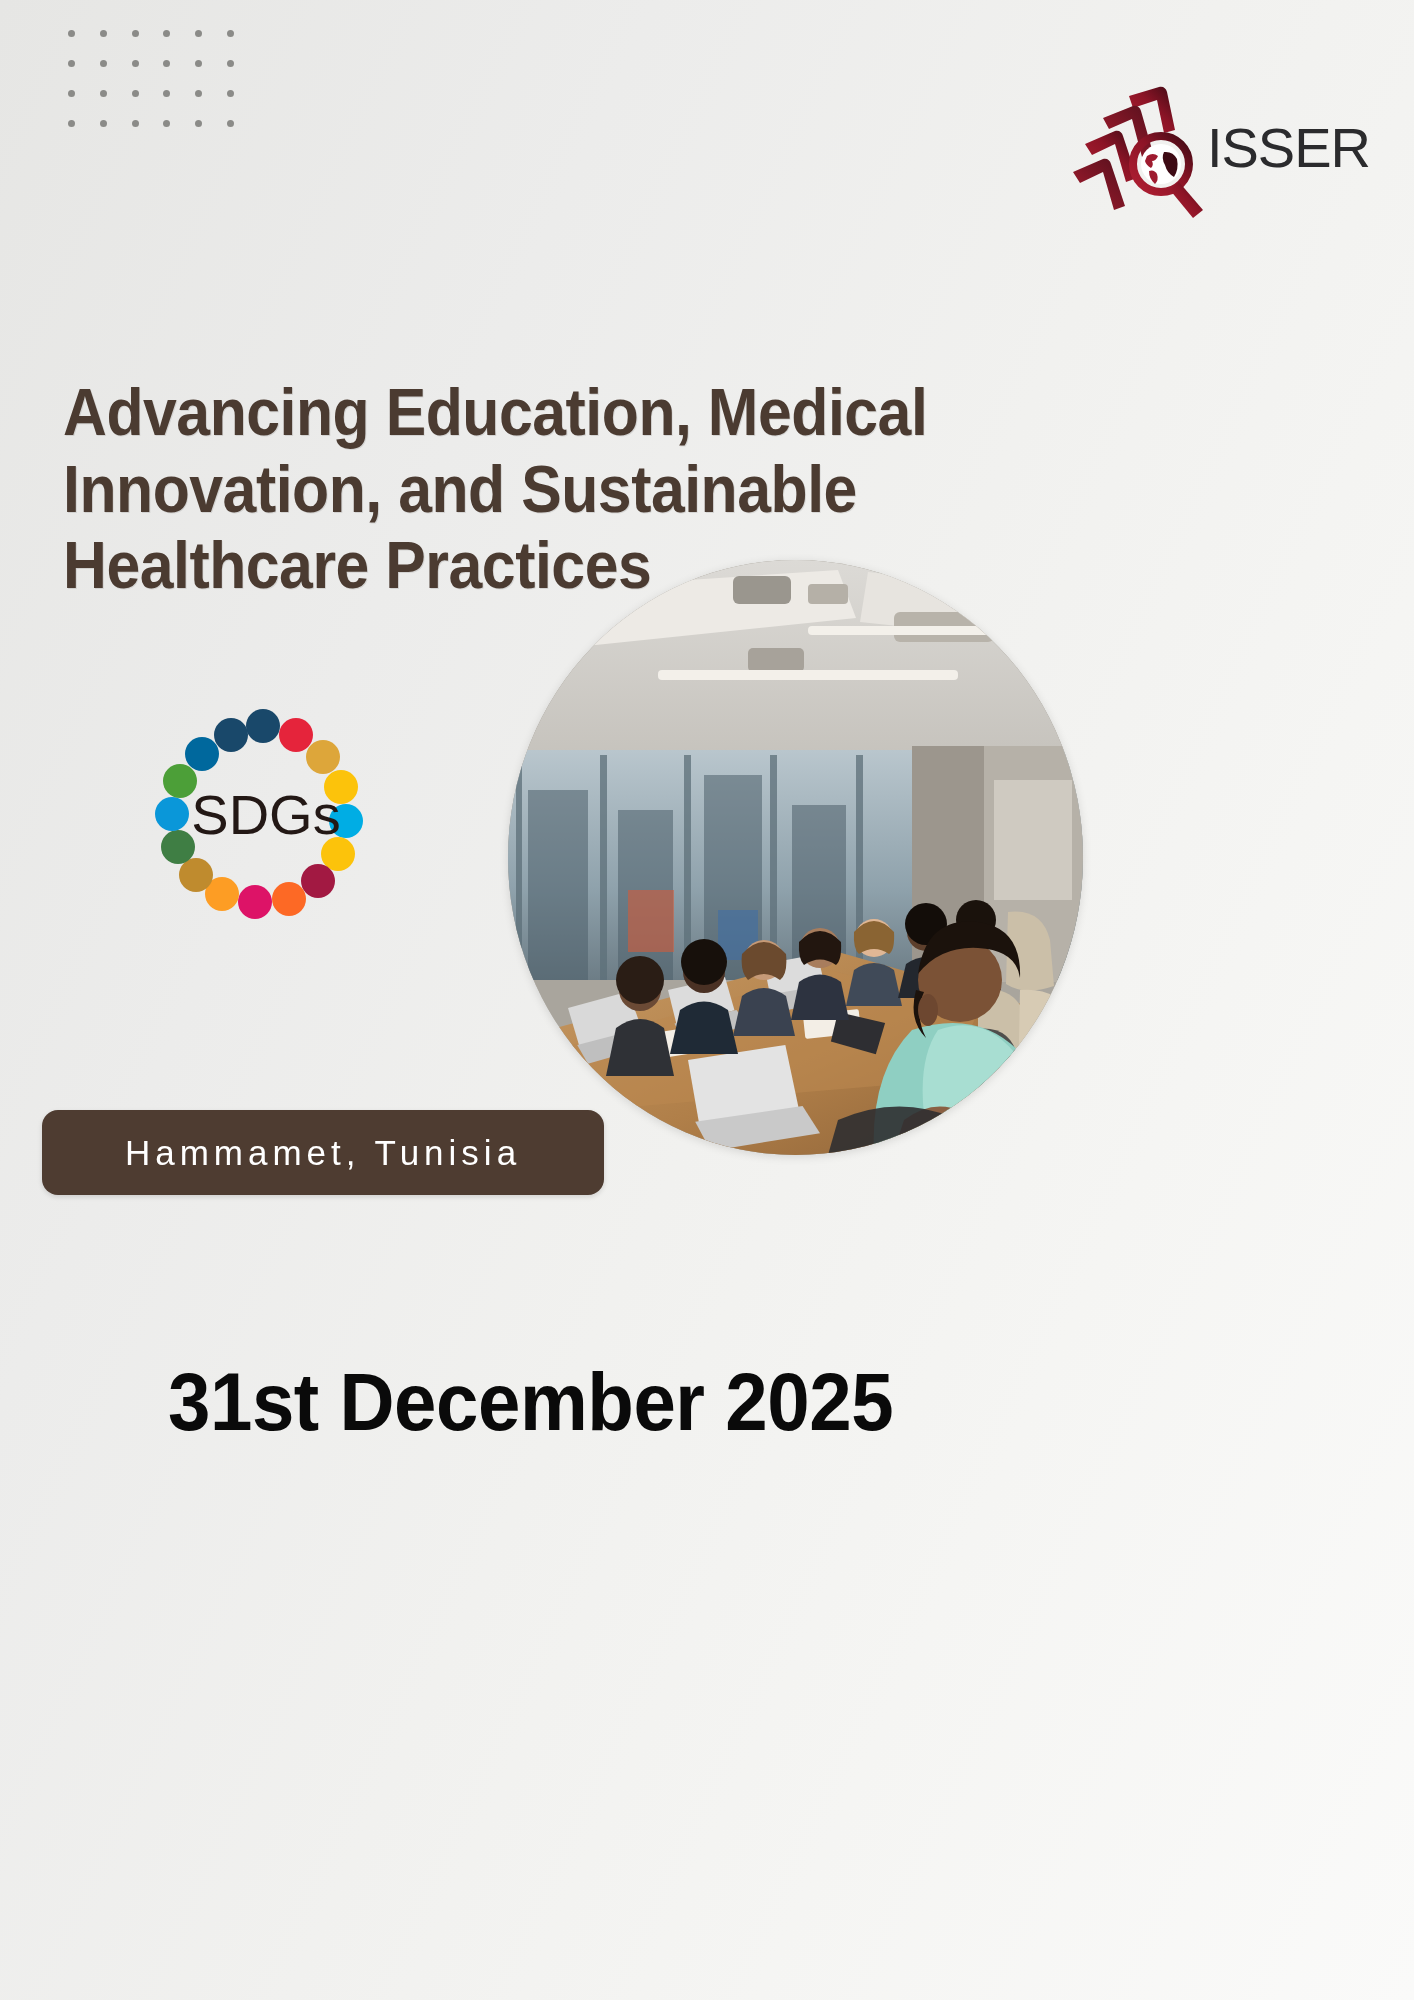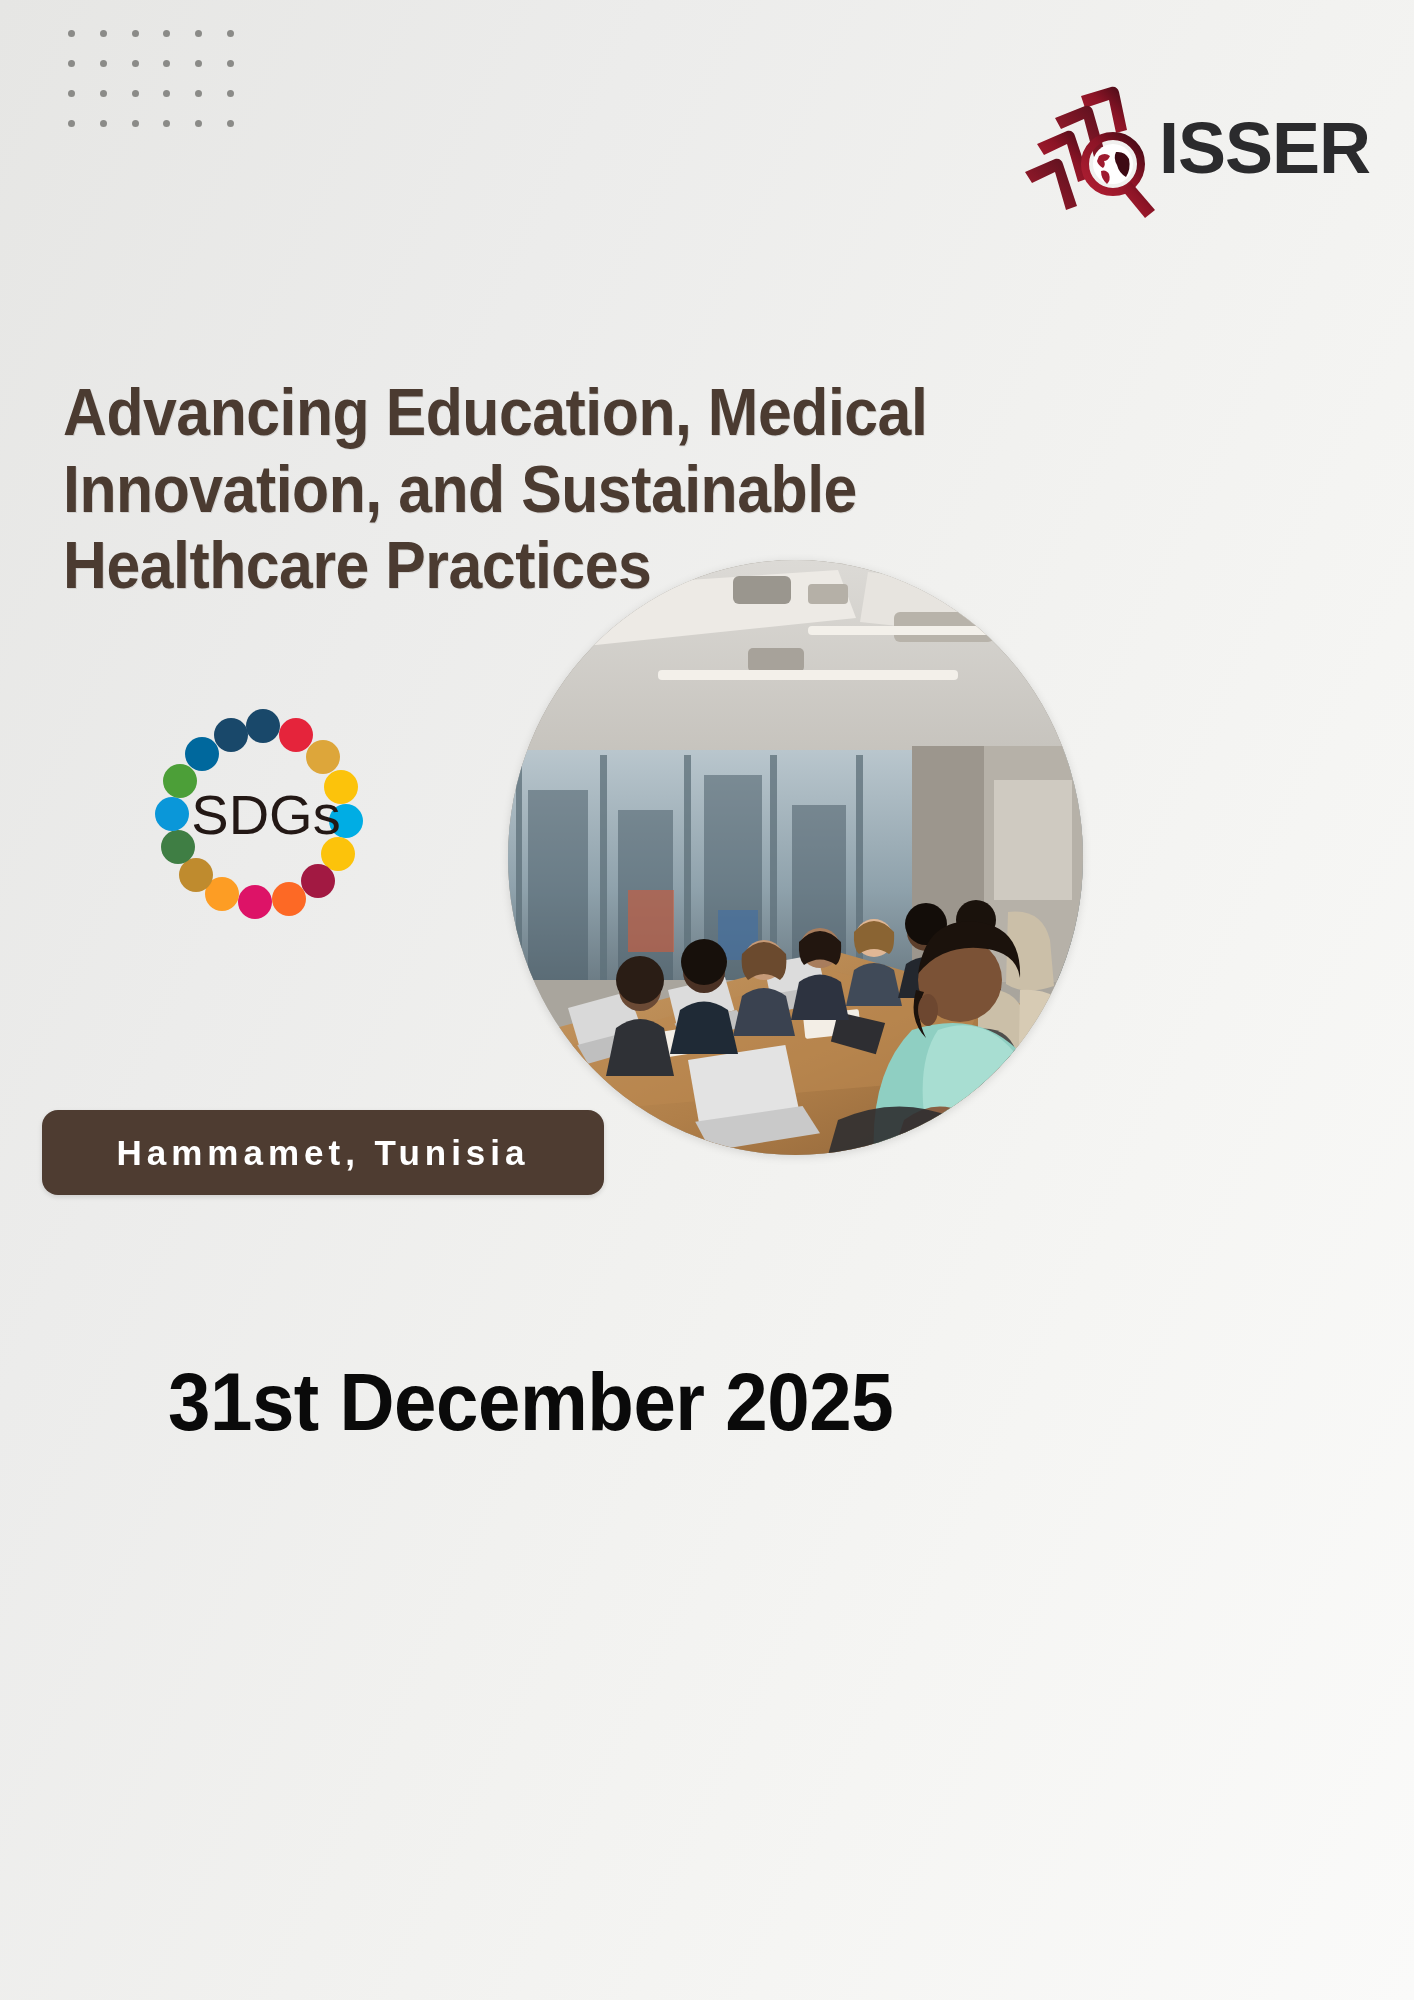--- a/index.html
+++ b/index.html
@@ -33,22 +33,22 @@
 
   
   .brand{
     position:absolute;right:44px;top:78px;
     display:flex;align-items:center;gap:0px;
     height:140px;
   }
   .brand-mark{width:150px;height:140px;display:block;}
   .brand-text{
     font-family:"Liberation Sans",sans-serif;
-    font-weight:bold;
-    font-size:72px;
+    font-weight:normal;
+    font-size:56px;
     letter-spacing:-1px;
     color:#2b2b2d;
     line-height:1;
     margin-left:-6px;
   }
 
   
   .title{
     position:absolute;left:63px;top:330px;
     width:1030px;
@@ -86,21 +86,21 @@
     position:absolute;left:42px;top:1110px;
     width:562px;height:85px;
     background:#4e3c31;
     border-radius:16px;
     display:flex;align-items:center;justify-content:center;
     box-shadow:0 2px 5px rgba(0,0,0,0.13);
   }
   .badge span{
     color:#ffffff;
     font-family:"Liberation Sans Narrow","Liberation Sans",sans-serif;
-    font-weight:bold;
+    font-weight:normal;
     font-size:35px;
     letter-spacing:5px;
   }
 
   
   .date{
     position:absolute;left:168px;top:1355px;
     color:#0a0a0a;
     font-family:"Liberation Sans Narrow","Liberation Sans",sans-serif;
     font-weight:bold;

